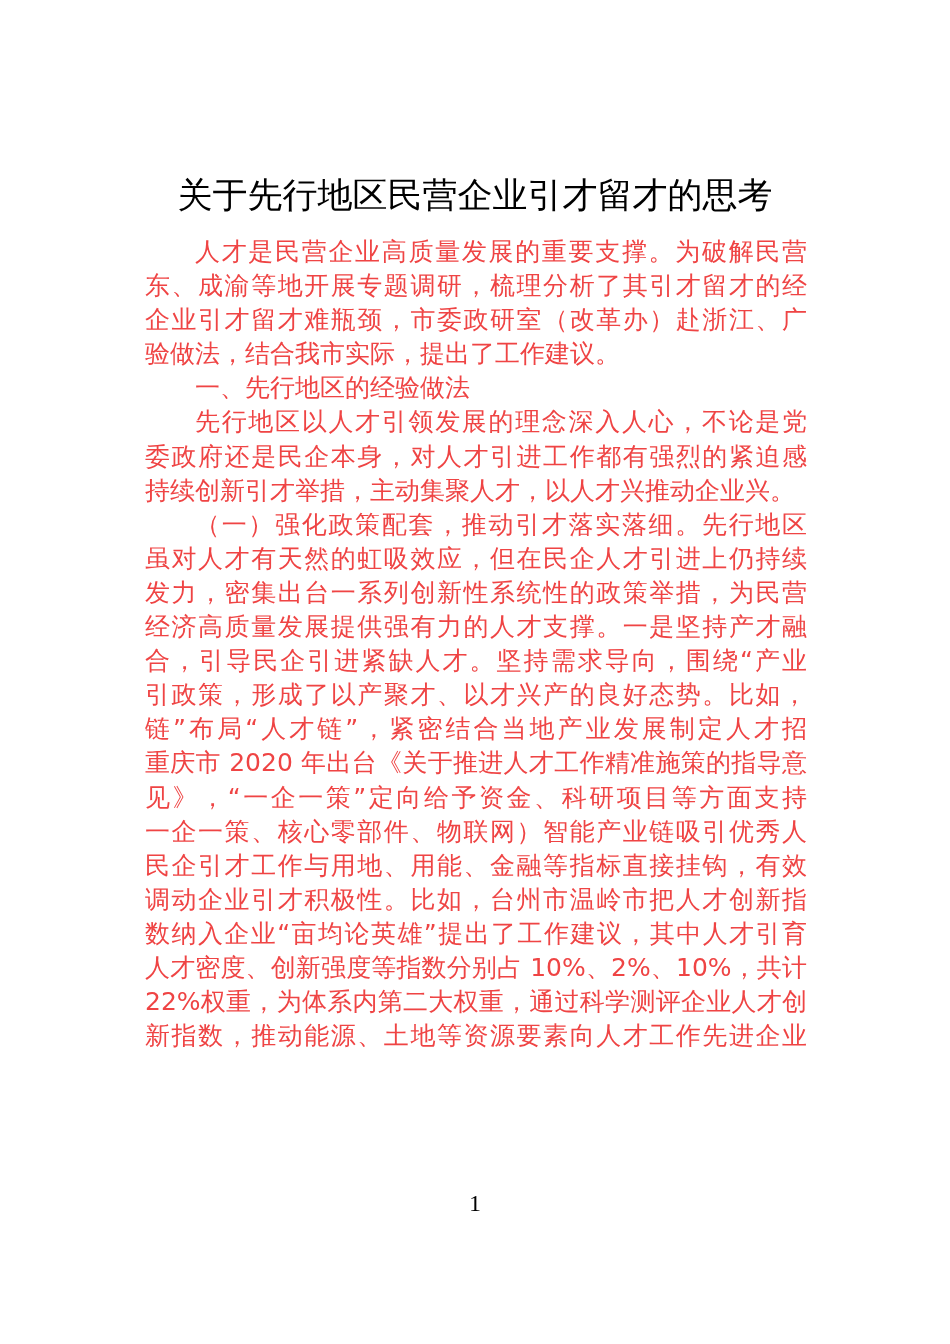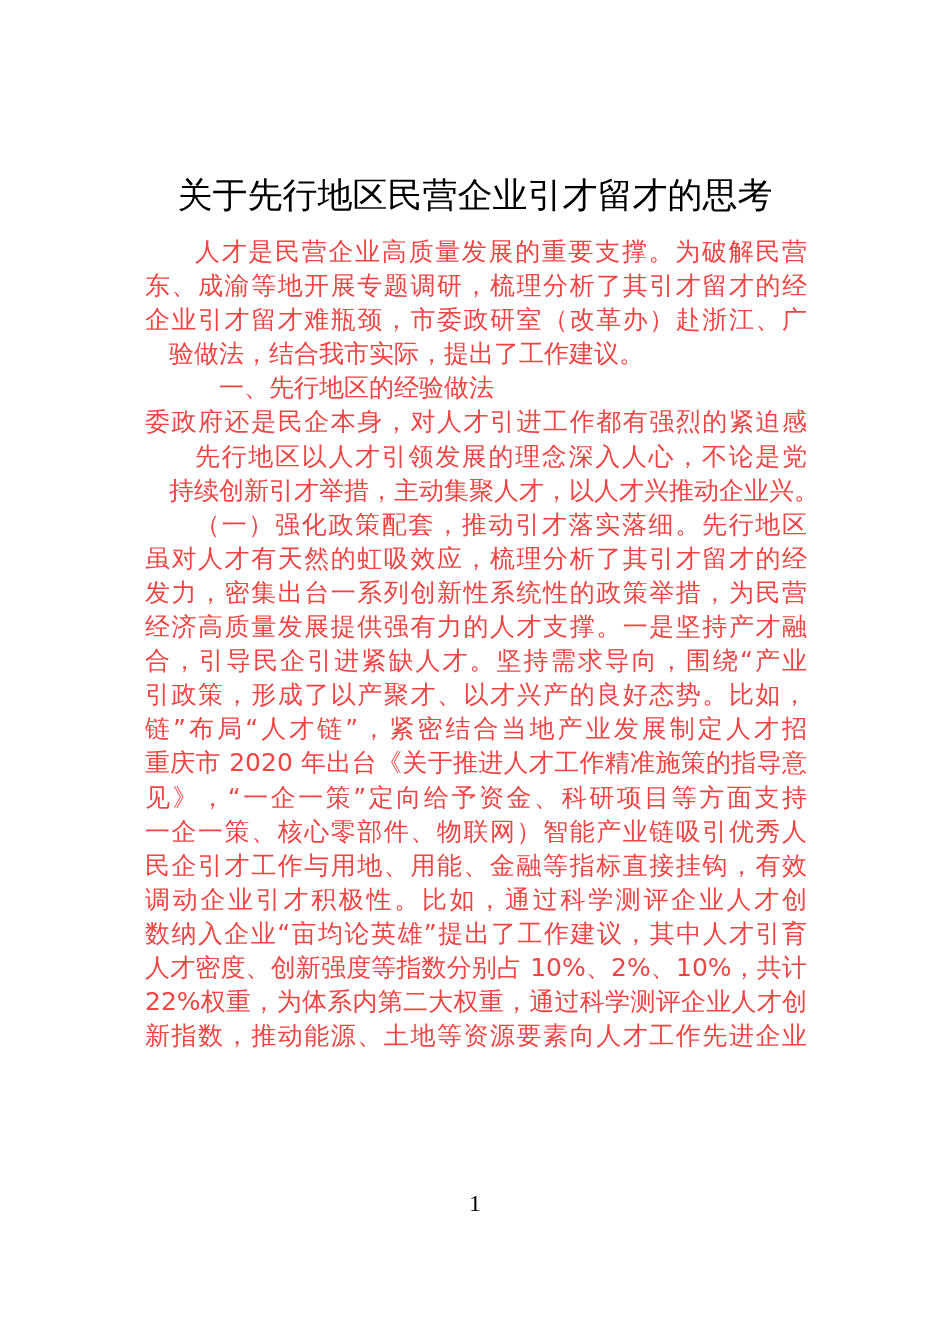--- a/index.html
+++ b/index.html
@@ -11,21 +11,21 @@
     font-size: 35px; line-height: 46px; color: #000; letter-spacing: 0px;
   }
   .body {
     position: absolute; left: 145px; top: 235px; width: 662px;
     font-family: "DejaVu Sans", sans-serif; font-size: 25px; color: #ef4444;
   }
   .line {
     height: 34.1px; line-height: 34.1px; white-space: nowrap;
     text-align: justify; text-align-last: justify; display: block;
   }
-  .line.last { text-align-last: left; margin-left: 24px; }
+  .line.last { text-align-last: left; }
   .indent { padding-left: 50px; }
   .page-number {
     position: absolute; left: 0; width: 950px; top: 1190px; text-align: center;
     font-family: "Liberation Serif", serif; font-size: 24px; color: #000;
   }
 </style>
 </head>
 <body>
 
 <div class="page">
@@ -38,38 +38,38 @@
       <span class="line">东、成渝等地开展专题调研，梳理分析了其引才留才的经</span>
       <span class="line">企业引才留才难瓶颈，市委政研室（改革办）赴浙江、广</span>
       <span class="line last">验做法，结合我市实际，提出了工作建议。</span>
     </div>
 
     <div>
       <span class="line indent last">一、先行地区的经验做法</span>
     </div>
 
     <div>
+      <span class="line indent">先行地区以人才引领发展的理念深入人心，不论是党</span>
       <span class="line">委政府还是民企本身，对人才引进工作都有强烈的紧迫感</span>
-      <span class="line indent">先行地区以人才引领发展的理念深入人心，不论是党</span>
       <span class="line last">持续创新引才举措，主动集聚人才，以人才兴推动企业兴。</span>
     </div>
 
     <div>
       <span class="line indent">（一）强化政策配套，推动引才落实落细。先行地区</span>
-      <span class="line">虽对人才有天然的虹吸效应，梳理分析了其引才留才的经</span>
+      <span class="line">虽对人才有天然的虹吸效应，但在民企人才引进上仍持续</span>
       <span class="line">发力，密集出台一系列创新性系统性的政策举措，为民营</span>
       <span class="line">经济高质量发展提供强有力的人才支撑。一是坚持产才融</span>
       <span class="line">合，引导民企引进紧缺人才。坚持需求导向，围绕“产业</span>
       <span class="line">引政策，形成了以产聚才、以才兴产的良好态势。比如，</span>
       <span class="line">链”布局“人才链”，紧密结合当地产业发展制定人才招</span>
       <span class="line">重庆市 2020 年出台《关于推进人才工作精准施策的指导意</span>
       <span class="line">见》，“一企一策”定向给予资金、科研项目等方面支持</span>
       <span class="line">一企一策、核心零部件、物联网）智能产业链吸引优秀人</span>
       <span class="line">民企引才工作与用地、用能、金融等指标直接挂钩，有效</span>
-      <span class="line">调动企业引才积极性。比如，通过科学测评企业人才创</span>
+      <span class="line">调动企业引才积极性。比如，台州市温岭市把人才创新指</span>
       <span class="line">数纳入企业“亩均论英雄”提出了工作建议，其中人才引育</span>
       <span class="line">人才密度、创新强度等指数分别占 10%、2%、10%，共计</span>
       <span class="line">22%权重，为体系内第二大权重，通过科学测评企业人才创</span>
       <span class="line">新指数，推动能源、土地等资源要素向人才工作先进企业</span>
     </div>
   </div>
 
   <div class="page-number">1</div>
 </div>
 

